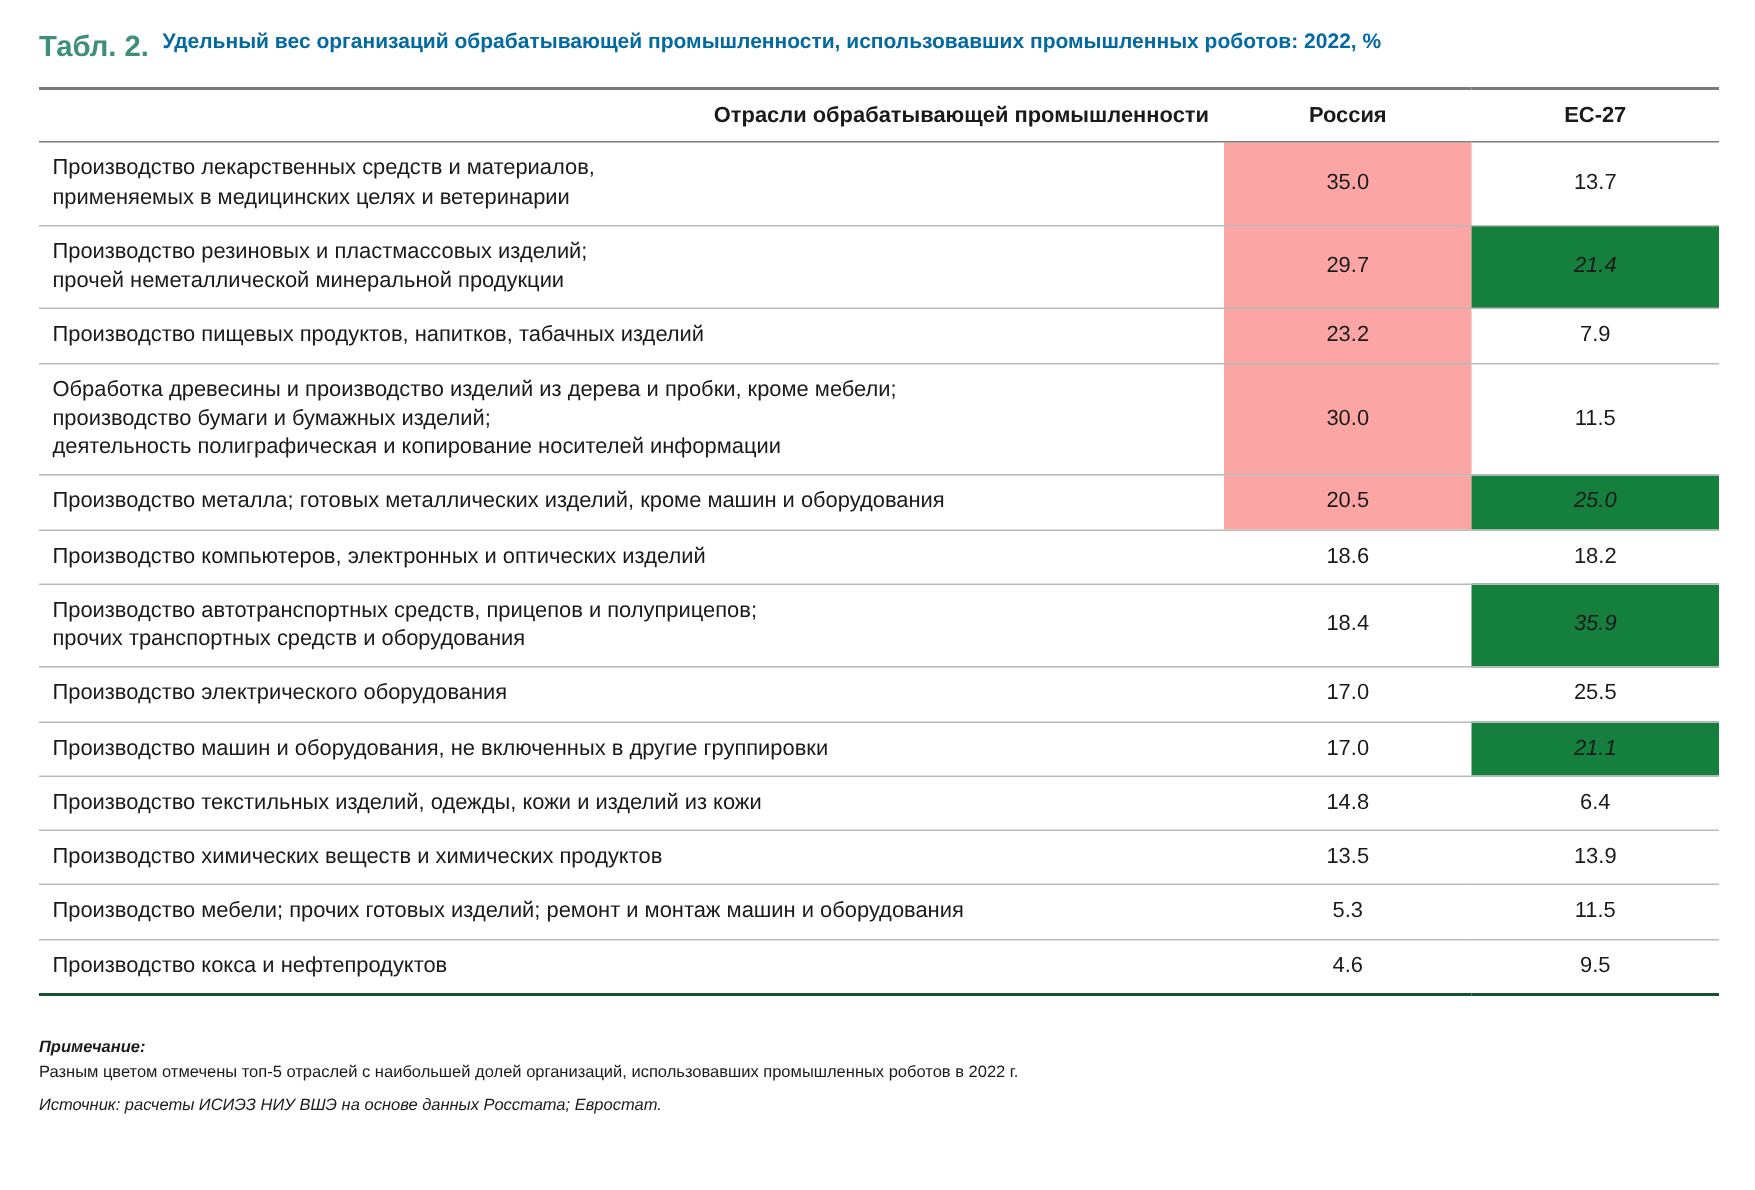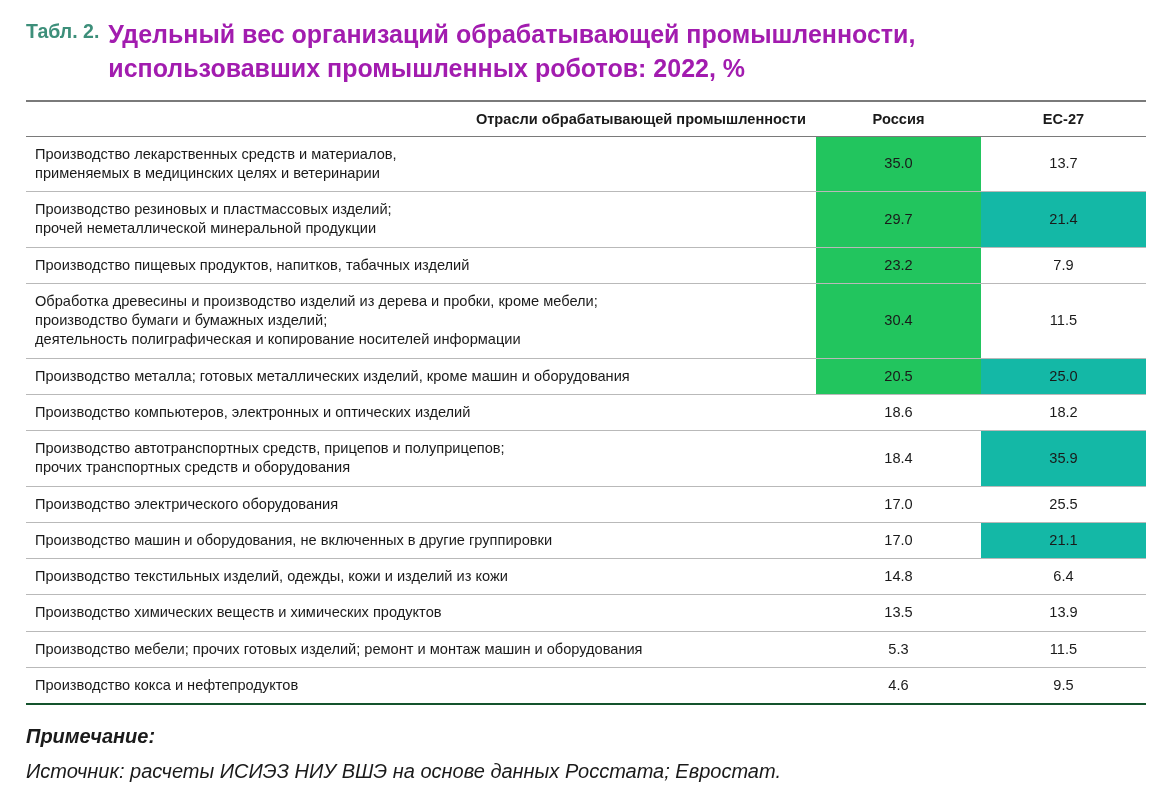--- a/index.html
+++ b/index.html
@@ -30,23 +30,23 @@
   }
   .title-label {
     color: #3d8f7a;
     font-weight: bold;
     font-size: 19.5px;
     white-space: nowrap;
     padding-right: 9px;
     line-height: 1.35;
   }
   .title-text {
-    color: #a21caf;
-    font-weight: bold;
-    font-size: 25px;
+    color: #0369a1;
+    font-weight: bold;
+    font-size: 14px;
     line-height: 1.35;
     max-width: 900px;
   }
 
   
   table.data {
     width: 1120px;
     border-collapse: collapse;
     table-layout: fixed;
   }
@@ -79,27 +79,27 @@
   tbody td.num {
     text-align: center;
     padding-left: 0;
     padding-right: 0;
     white-space: nowrap;
   }
   tbody tr:last-child td {
     border-bottom: 2px solid #14532d;
   }
 
-  .hl-green { background: #22c55e; }
-  .hl-blue  { background: #14b8a6; }
+  .hl-green { background: #fca5a5; }
+  .hl-blue  { background: #15803d; font-style: italic; }
 
   
   .notes {
-    margin-top: 17px;
-    font-size: 20px;
+    margin-top: 27px;
+    font-size: 11px;
     line-height: 1.45;
   }
   .note-label {
     font-style: italic;
     font-weight: bold;
   }
   .note-text {
     display: block;
     margin-top: 1px;
   }
@@ -143,21 +143,21 @@
           <td class="num hl-green">29.7</td>
           <td class="num hl-blue">21.4</td>
         </tr>
         <tr>
           <td>Производство пищевых продуктов, напитков, табачных изделий</td>
           <td class="num hl-green">23.2</td>
           <td class="num ">7.9</td>
         </tr>
         <tr>
           <td>Обработка древесины и производство изделий из дерева и пробки, кроме мебели;<br>производство бумаги и бумажных изделий;<br>деятельность полиграфическая и копирование носителей информации</td>
-          <td class="num hl-green">30.4</td>
+          <td class="num hl-green">30.0</td>
           <td class="num ">11.5</td>
         </tr>
         <tr>
           <td>Производство металла; готовых металлических изделий, кроме машин и оборудования</td>
           <td class="num hl-green">20.5</td>
           <td class="num hl-blue">25.0</td>
         </tr>
         <tr>
           <td>Производство компьютеров, электронных и оптических изделий</td>
           <td class="num ">18.6</td>
@@ -196,16 +196,17 @@
         <tr>
           <td>Производство кокса и нефтепродуктов</td>
           <td class="num ">4.6</td>
           <td class="num ">9.5</td>
         </tr>
       </tbody>
   </table>
 
   <div class="notes">
     <span class="note-label">Примечание:</span>
+    <span class="note-text">Разным цветом отмечены топ-5 отраслей с наибольшей долей организаций, использовавших промышленных роботов в 2022 г.</span>
     <span class="source">Источник: расчеты ИСИЭЗ НИУ ВШЭ на основе данных Росстата; Евростат.</span>
   </div>
 
 </div>
 
 </body></html>

